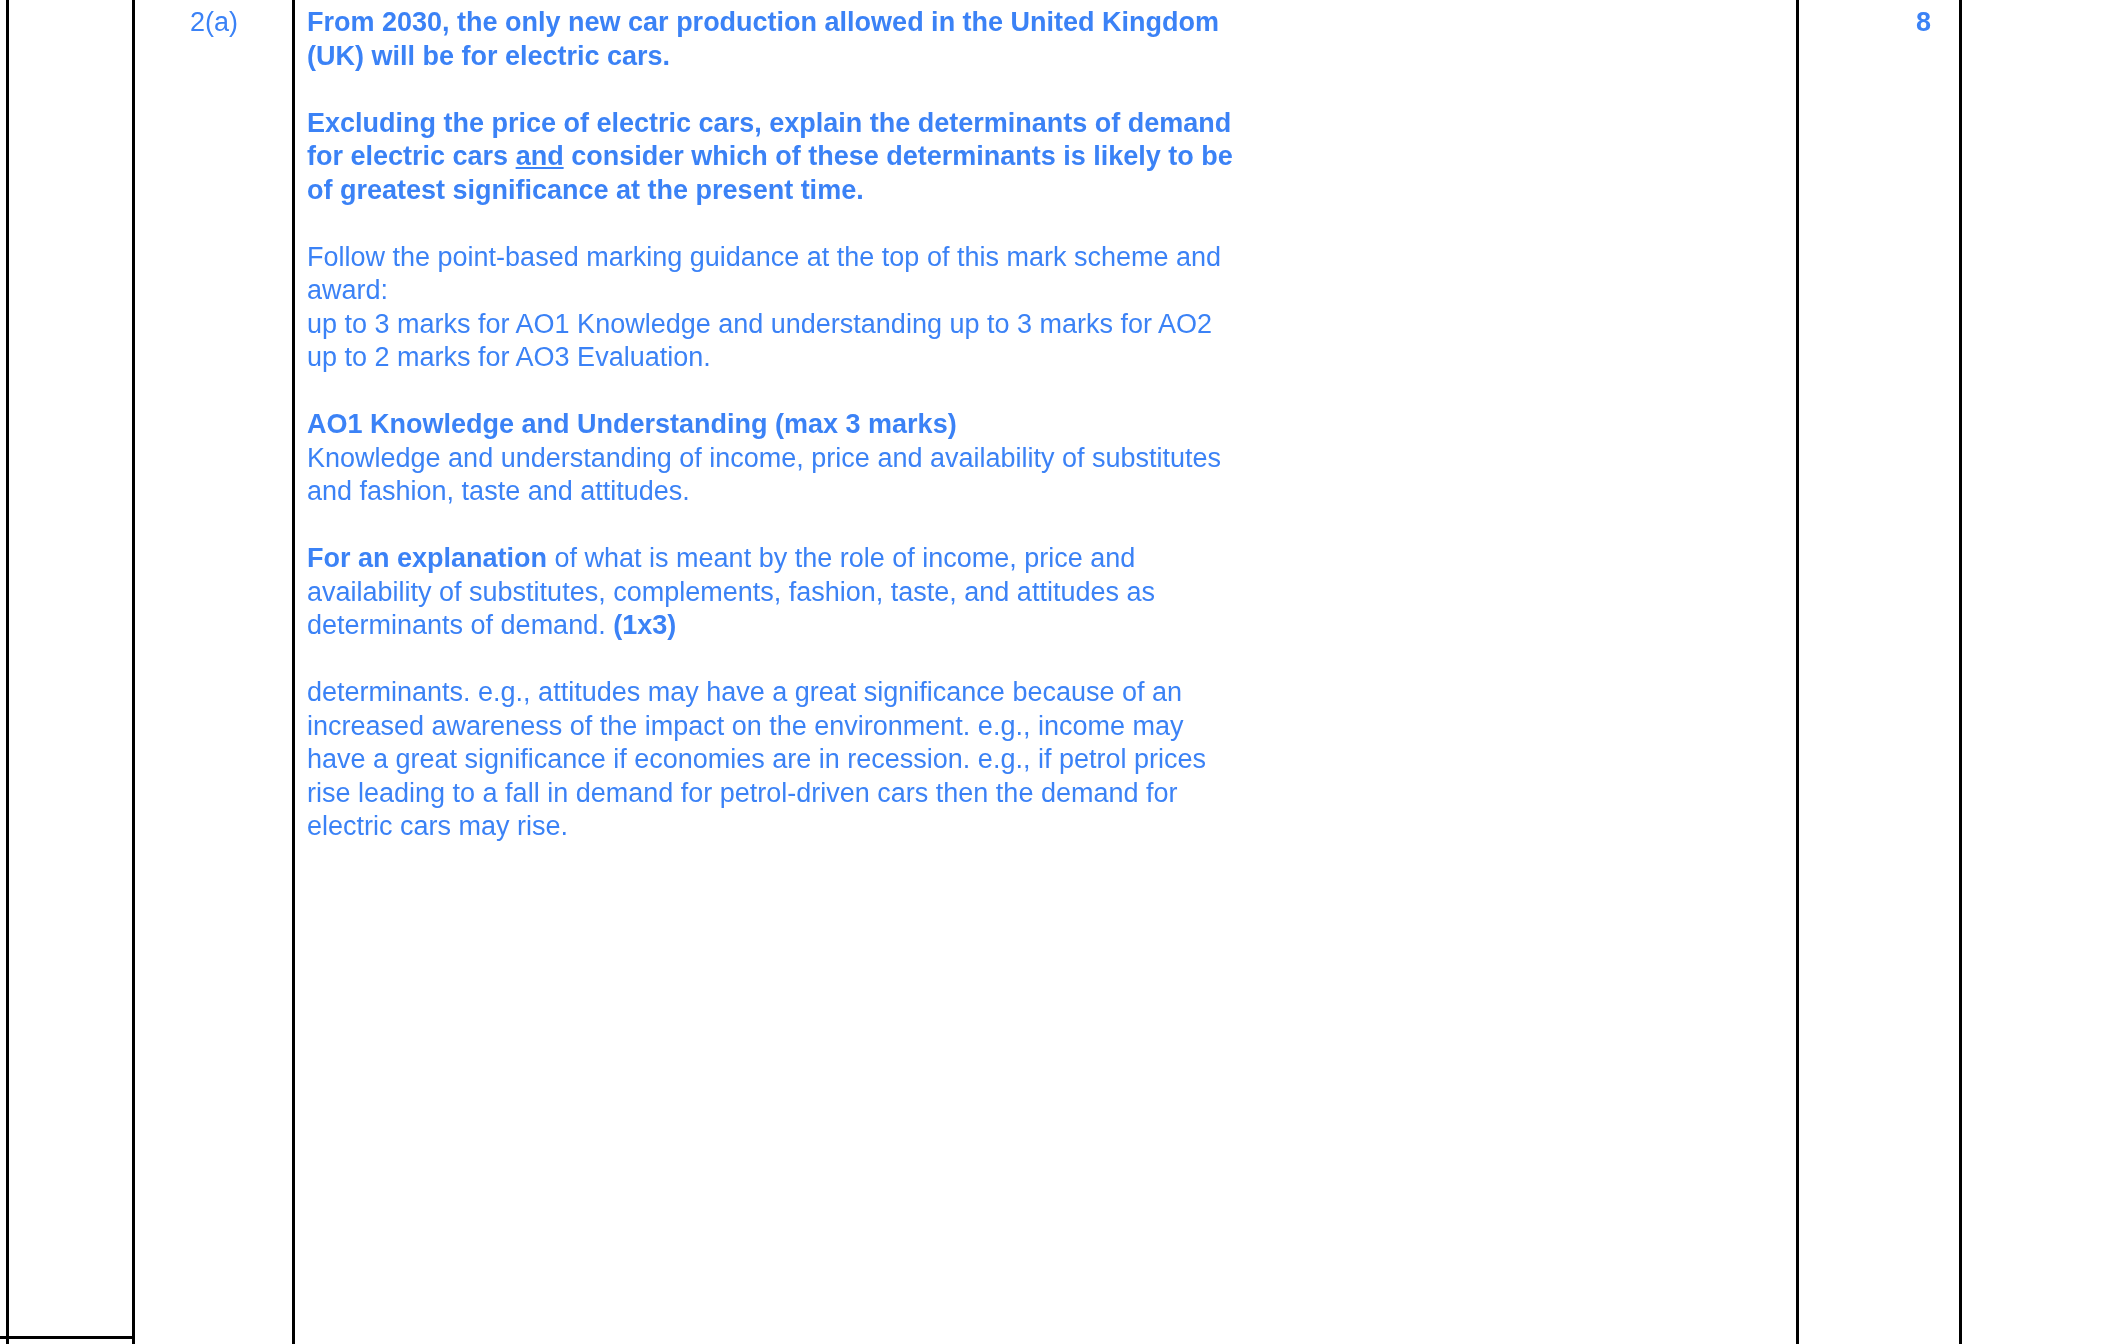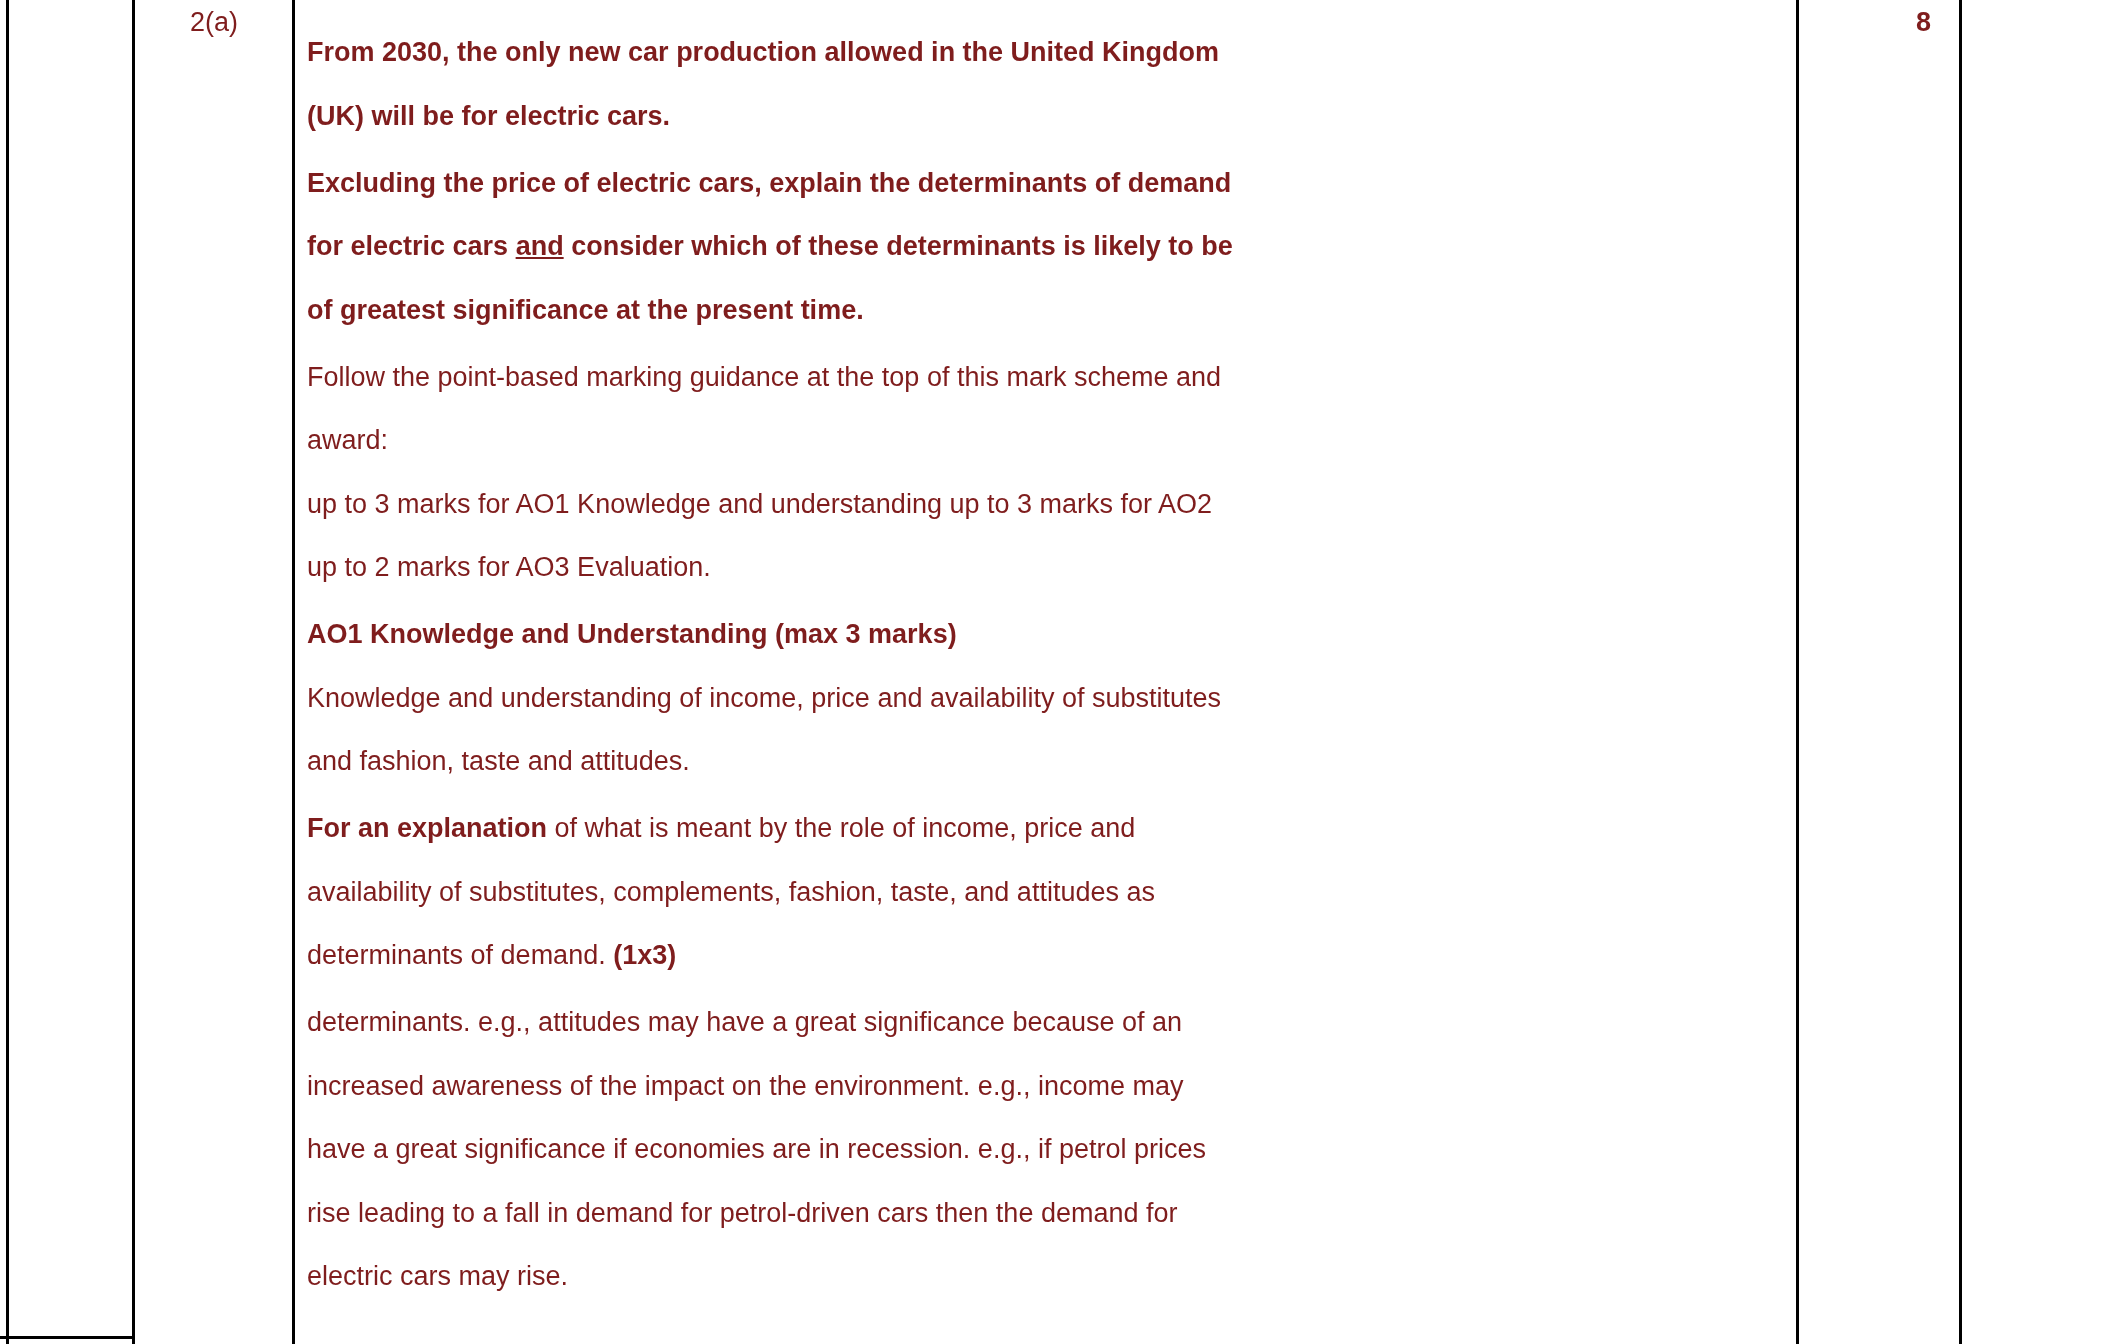--- a/index.html
+++ b/index.html
@@ -5,21 +5,21 @@
   html, body {
     margin: 0;
     padding: 0;
     background: #ffffff;
   }
   .page {
     position: relative;
     width: 2108px;
     height: 1344px;
     background: #ffffff;
-    color: #7f1d1d;
+    color: #3b82f6;
     font-family: "Liberation Sans", "DejaVu Sans", sans-serif;
     overflow: hidden;
   }
   .vline {
     position: absolute;
     top: 0;
     bottom: 0;
     width: 3px;
     background: #000000;
   }
@@ -55,21 +55,20 @@
     text-align: right;
     font-weight: bold;
     font-size: 27px;
     line-height: 33.5px;
   }
   .para {
     margin: 0 0 33.5px 0;
   }
   .line {
     white-space: pre;
-    margin-top: 30px;
   }
   .b { font-weight: bold; }
   .u { text-decoration: underline; }
 </style>
 </head>
 <body>
 
 <div class="page">
 
   <div class="vline" style="left:6px"></div>

